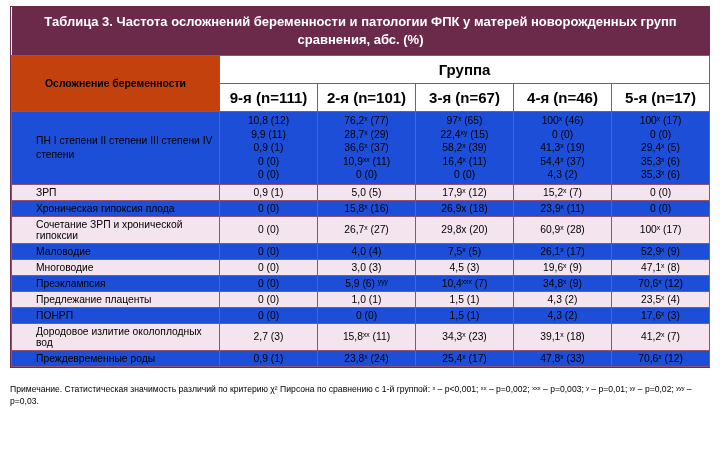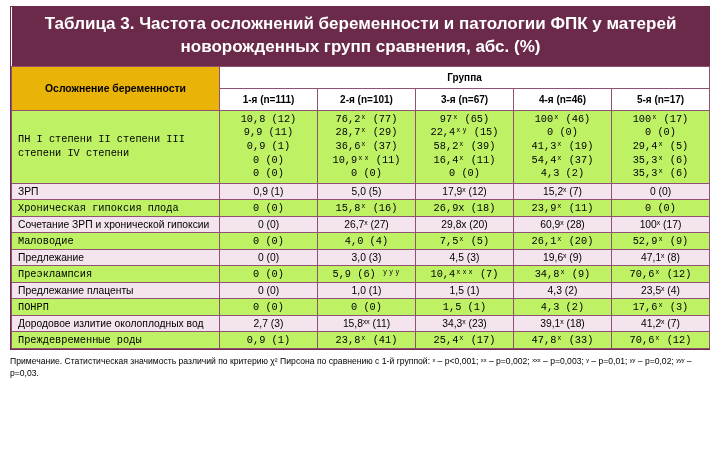--- a/index.html
+++ b/index.html
@@ -21,68 +21,67 @@
     box-sizing: border-box;
   }
   table.main {
     width: 100%;
     border-collapse: collapse;
     table-layout: fixed;
   }
   .title-row td {
     background: #6b2a4a;
     color: #ffffff;
-    font-size: 17px;
+    font-size: 13px;
     font-weight: bold;
     text-align: center;
     padding: 6px 26px 7px 26px;
     line-height: 1.35;
     border: none;
   }
   th, td {
     border: 1px solid #8f5273;
     padding: 2px 5px;
     font-size: 10.3px;
     vertical-align: middle;
   }
   th.hdr {
     background: #ffffff;
     font-weight: bold;
     text-align: center;
-    font-size: 10px;
+    font-size: 15px;
     padding: 5px 4px;
   }
   th.hdr-left {
-    background: #eab308;
+    background: #c2410c;
     font-weight: bold;
     text-align: center;
     font-size: 10.4px;
   }
   td.label {
     text-align: left;
-    padding-left: 6px;
+    padding-left: 24px;
     white-space: normal;
   }
   td.val {
     text-align: center;
   }
   tr.alt td {
     background: #f3e4ee;
   }
   tr.plain td {
-    background: #bef264;
-    font-family: Liberation Mono, monospace;
+    background: #1d4ed8;
   }
   .multiline {
     line-height: 1.32;
     white-space: pre-line;
   }
   .note {
     width: 700px;
-    margin: 5px auto 0 auto;
+    margin: 15px auto 0 auto;
     font-size: 8.6px;
     line-height: 1.45;
     color: #000;
     text-align: left;
   }
   .col-label { width: 208px; }
   .col-val { width: 98px; }
   .pn-label {
     line-height: 1.32;
   }
@@ -102,21 +101,21 @@
     </colgroup>
     <tbody>
       <tr class="title-row">
         <td colspan="6">Таблица 3. Частота осложнений беременности и патологии ФПК у матерей новорожденных групп сравнения, абс. (%)</td>
       </tr>
       <tr>
         <th class="hdr-left" rowspan="2">Осложнение беременности</th>
         <th class="hdr" colspan="5">Группа</th>
       </tr>
       <tr>
-        <th class="hdr">1-я (n=111)</th>
+        <th class="hdr">9-я (n=111)</th>
         <th class="hdr">2-я (n=101)</th>
         <th class="hdr">3-я (n=67)</th>
         <th class="hdr">4-я (n=46)</th>
         <th class="hdr">5-я (n=17)</th>
       </tr>
 
       <tr class="plain">
         <td class="label multiline pn-label">ПН
 I степени
 II степени
@@ -174,26 +173,26 @@
         <td class="val">29,8x (20)</td>
         <td class="val">60,9ˣ (28)</td>
         <td class="val">100ˣ (17)</td>
       </tr>
 
       <tr class="plain">
         <td class="label">Маловодие</td>
         <td class="val">0 (0)</td>
         <td class="val">4,0 (4)</td>
         <td class="val">7,5ˣ (5)</td>
-        <td class="val">26,1ˣ (20)</td>
+        <td class="val">26,1ˣ (17)</td>
         <td class="val">52,9ˣ (9)</td>
       </tr>
 
       <tr class="alt">
-        <td class="label">Предлежание</td>
+        <td class="label">Многоводие</td>
         <td class="val">0 (0)</td>
         <td class="val">3,0 (3)</td>
         <td class="val">4,5 (3)</td>
         <td class="val">19,6ˣ (9)</td>
         <td class="val">47,1ˣ (8)</td>
       </tr>
 
       <tr class="plain">
         <td class="label">Преэклампсия</td>
         <td class="val">0 (0)</td>
@@ -226,21 +225,21 @@
         <td class="val">2,7 (3)</td>
         <td class="val">15,8ˣˣ (11)</td>
         <td class="val">34,3ˣ (23)</td>
         <td class="val">39,1ˣ (18)</td>
         <td class="val">41,2ˣ (7)</td>
       </tr>
 
       <tr class="plain">
         <td class="label">Преждевременные роды</td>
         <td class="val">0,9 (1)</td>
-        <td class="val">23,8ˣ (41)</td>
+        <td class="val">23,8ˣ (24)</td>
         <td class="val">25,4ˣ (17)</td>
         <td class="val">47,8ˣ (33)</td>
         <td class="val">70,6ˣ (12)</td>
       </tr>
     </tbody>
   </table>
 </div>
 
 <div class="note">Примечание. Статистическая значимость различий по критерию χ² Пирсона по сравнению с 1-й группой: ˣ – p&lt;0,001; ˣˣ – p=0,002; ˣˣˣ – p=0,003; ʸ – p=0,01; ʸʸ – p=0,02; ʸʸʸ – p=0,03.</div>
 

